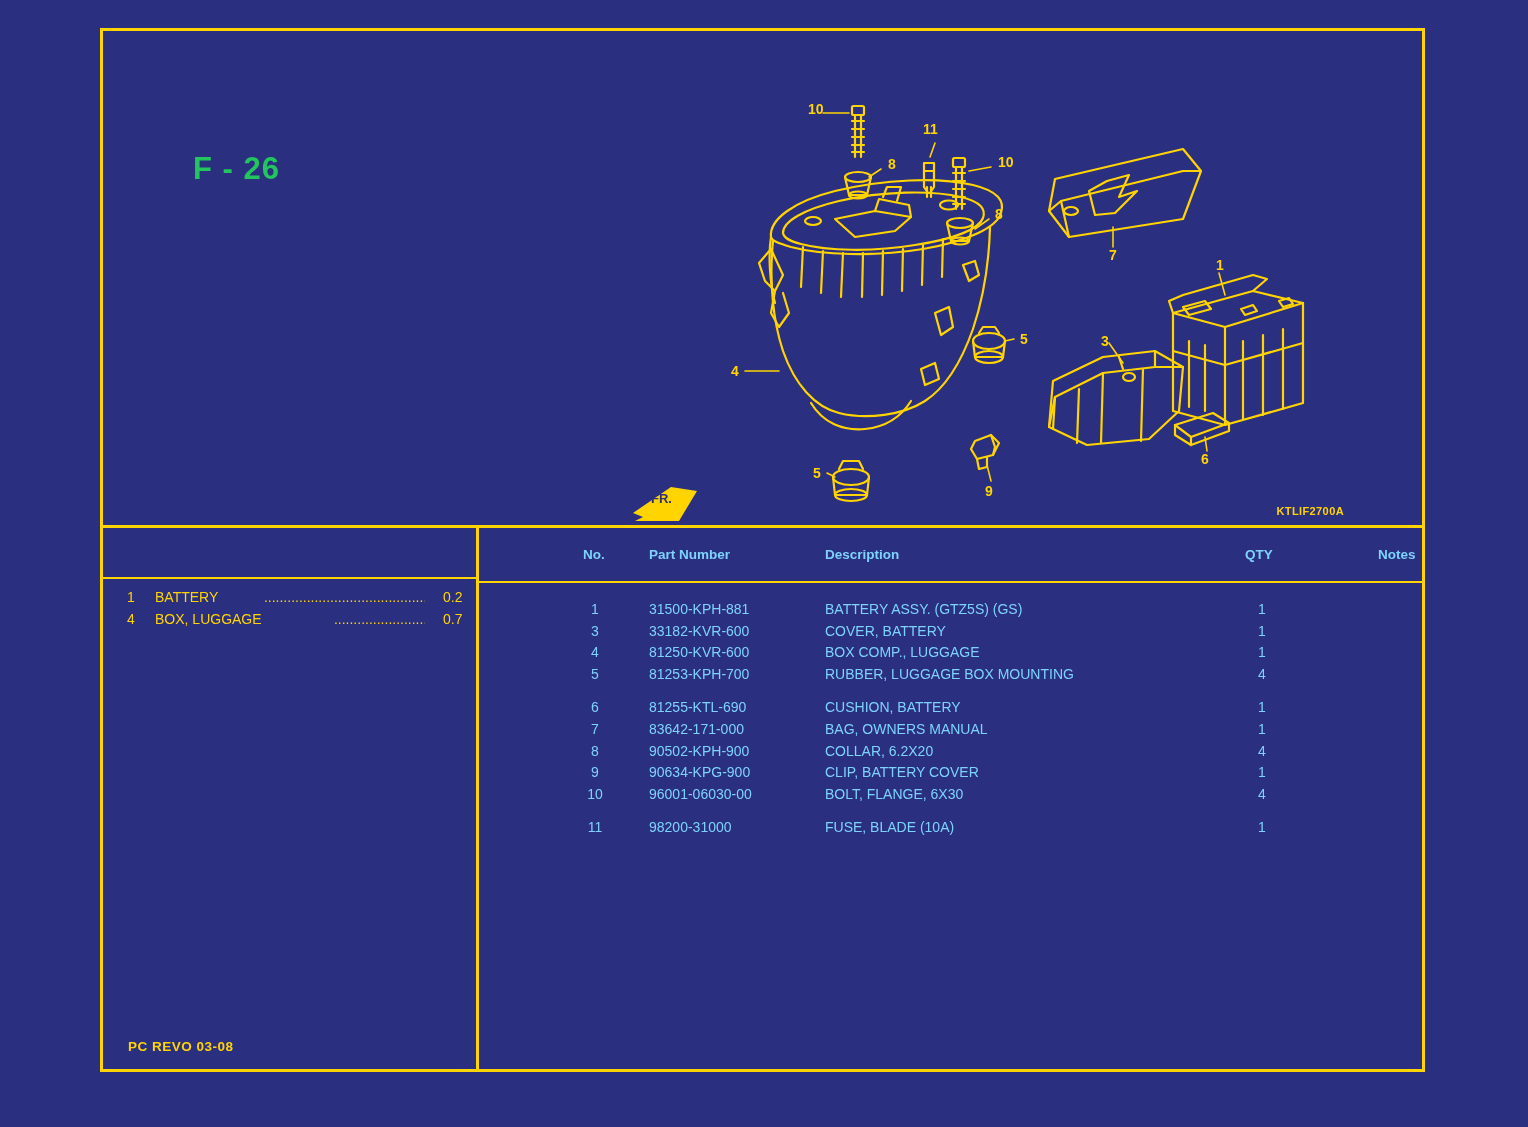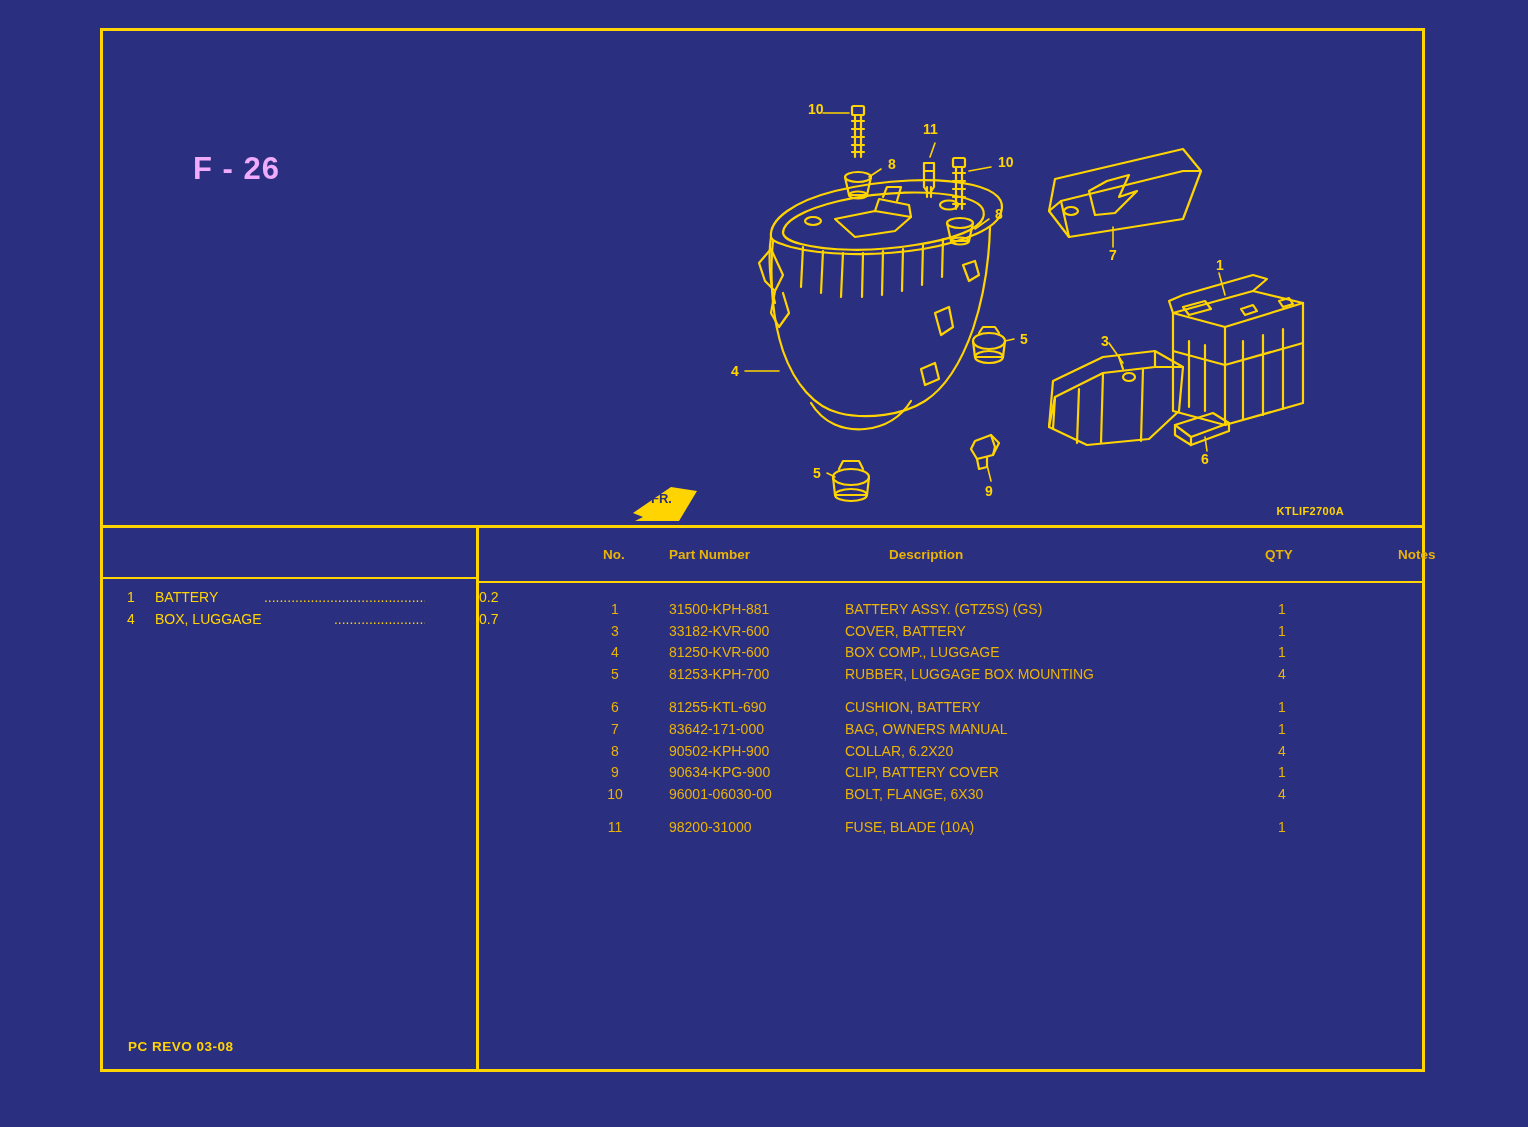--- a/index.html
+++ b/index.html
@@ -28,21 +28,21 @@
   .illus-area {
     position: absolute;
     left: 0; top: 0;
     width: 100%;
     height: 494px;
   }
   .title-block {
     position: absolute;
     left: 90px;
     top: 120px;
-    color: #f0abfc;
+    color: #22c55e;
   }
   .title-code {
     font-size: 31px;
     font-weight: bold;
     letter-spacing: 1px;
     margin-bottom: 28px;
   }
   .title-name {
     font-size: 23px;
     font-weight: bold;
@@ -106,25 +106,25 @@
   .left-panel {
     position: absolute;
     left: 0;
     top: 494px;
     width: 373px;
     height: 547px;
     color: #ffd400;
   }
   .right-panel {
     position: absolute;
-    left: 380px;
+    left: 360px;
     top: 494px;
     width: 946px;
     height: 547px;
-    color: #eab308;
+    color: #7dd3fc;
   }
   .lp-head {
     position: relative;
     height: 52px;
     font-size: 13.5px;
     font-weight: bold;
   }
   .lp-head .si { position: absolute; left: 48px; top: 18px; }
   .lp-head .frt { position: absolute; left: 308px; top: 18px; }
   .svc-rows {
@@ -142,39 +142,39 @@
   .svc-row .no { position: absolute; left: 24px; }
   .svc-row .nm { position: absolute; left: 52px; }
   .svc-row .dots {
     position: absolute;
     left: 52px;
     width: 270px;
     overflow: hidden;
     white-space: nowrap;
     color: #ffd400;
   }
-  .svc-row .fr { position: absolute; left: 340px; margin-left: 36px; }
+  .svc-row .fr { position: absolute; left: 340px; }
   .footer-note {
     position: absolute;
     left: 25px;
     bottom: 18px;
     font-size: 13.5px;
     font-weight: bold;
     letter-spacing: 0.5px;
   }
   .rp-head {
     position: relative;
     height: 56px;
     font-size: 13.5px;
     font-weight: bold;
   }
   .rp-head span { position: absolute; top: 22px; }
   .rp-head .c-no { left: 120px; }
   .rp-head .c-pn { left: 186px; }
-  .rp-head .c-de { left: 362px; margin-left: 44px; }
+  .rp-head .c-de { left: 362px; }
   .rp-head .c-qt { left: 782px; }
   .rp-head .c-nt { left: 915px; }
   .parts {
     position: absolute;
     left: 0;
     top: 76px;
     width: 100%;
     font-size: 14px;
   }
   .part-row {

